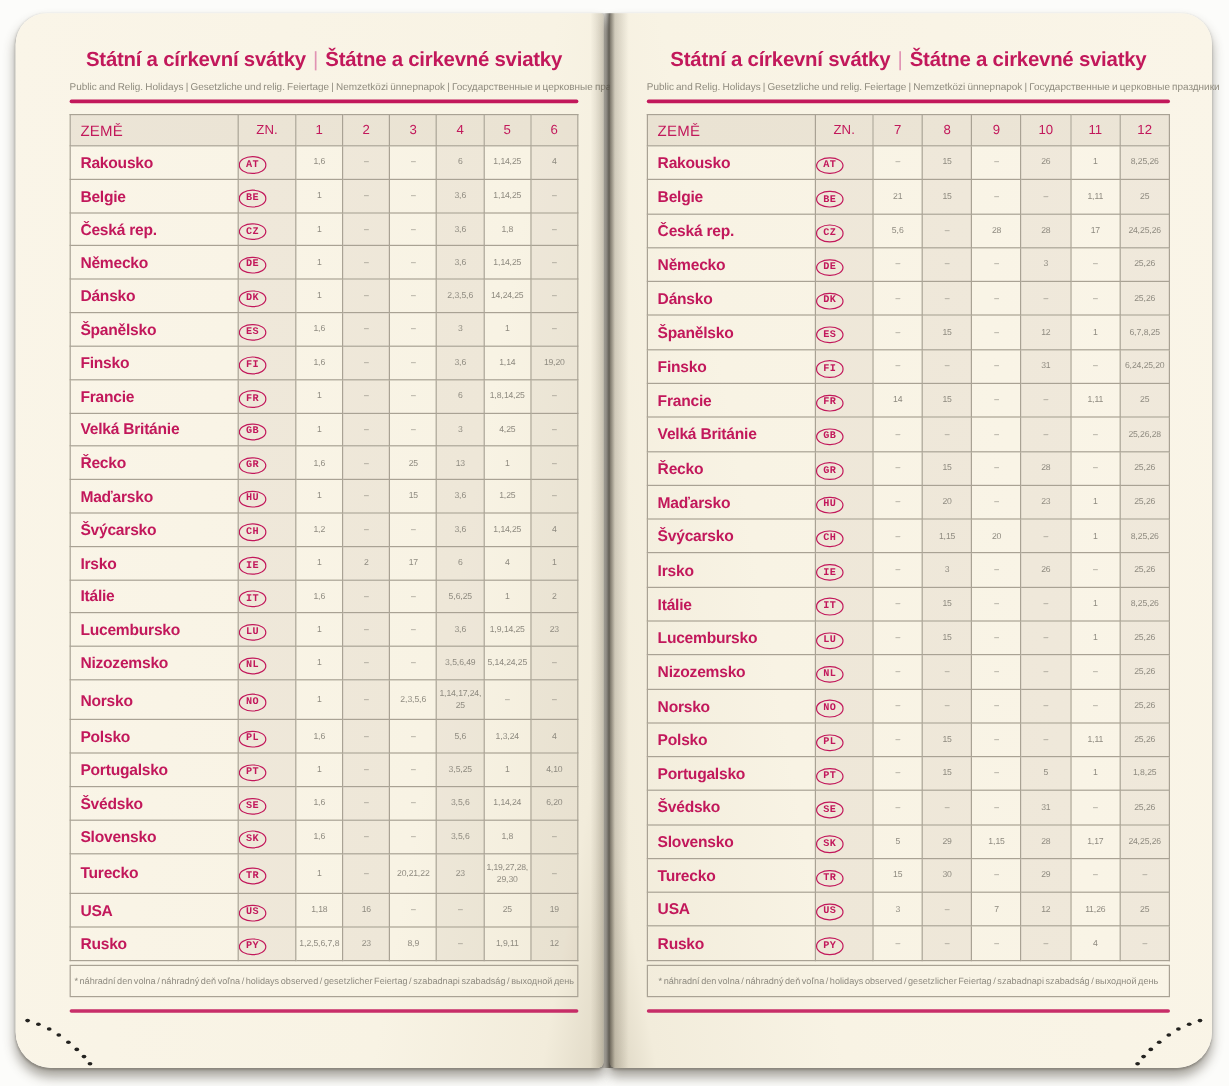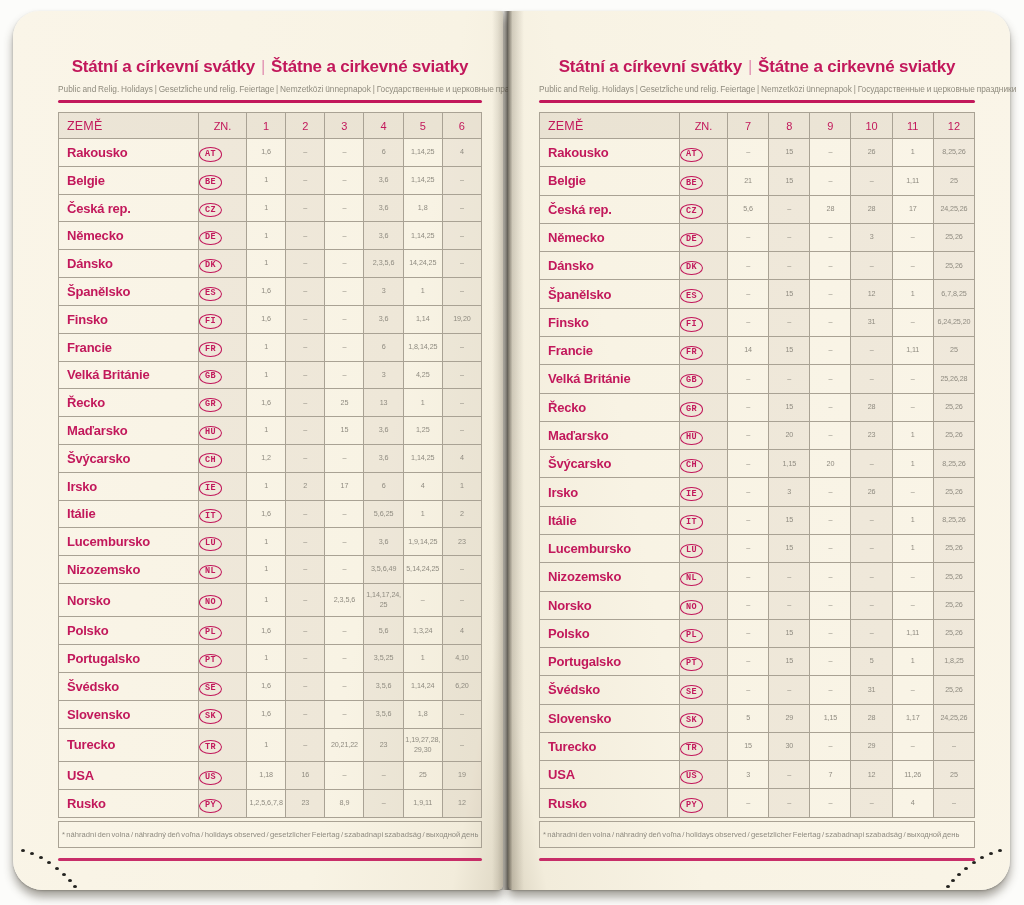--- a/index.html
+++ b/index.html
@@ -27,21 +27,21 @@
   #page-right{
     left:508px;width:502px;
     border-radius:3px 26px 30px 5px;
     background:linear-gradient(260deg,#faf5e8 0%,#f8f3e4 70%,#f2ecdb 94%,#dcd5c2 99.5%);
   }
   .gutter{
     position:absolute;left:492px;top:11px;width:32px;height:879px;z-index:5;
     background:linear-gradient(90deg,rgba(75,66,50,0) 0%,rgba(75,66,50,.22) 36%,rgba(38,33,24,.62) 50%,rgba(75,66,50,.22) 64%,rgba(75,66,50,0) 100%);
     pointer-events:none;
   }
-  .content{padding-top:46px;}
+  .content{padding-top:29px;}
   #page-left  .content{padding-left:45px;padding-right:21px;}
   #page-right .content{padding-left:31px;padding-right:35px;}
 
   .title{
     text-align:center;color:var(--magenta);
     font-weight:bold;font-size:17px;letter-spacing:-.2px;white-space:nowrap;
   }
   .title .tdiv{color:#e193b3;font-weight:normal;margin:0 6px;}
   .subtitle{
     text-align:center;color:#8f8b7e;font-size:8.3px;margin-top:7px;
@@ -69,21 +69,21 @@
     color:var(--magenta);font-weight:bold;font-size:8.5px;
     padding:1.5px 5px;letter-spacing:.3px;line-height:1.1;
   }
   td.val{
     color:var(--celltext);font-size:7.2px;text-align:center;
     word-spacing:-1.5px;letter-spacing:-.2px;padding:1px;line-height:1.45;
   }
   td.shade{background:rgba(120,85,70,.07);}
 
   .footnote{
-    border:1px solid var(--border);margin-top:3px;
+    border:1px solid var(--border);margin-top:3px;text-align:center;
     font-size:7.6px;color:var(--celltext);padding:8px 3px;
     word-spacing:-.8px;white-space:nowrap;overflow:hidden;
   }
   .bottomrule{height:2.5px;background:var(--magenta);margin-top:10px;border-radius:2px;opacity:.9;}
 
   .dot{position:absolute;width:4px;height:3px;background:#23221f;border-radius:50%;z-index:6;}
 </style>
 </head>
 <body>
 

